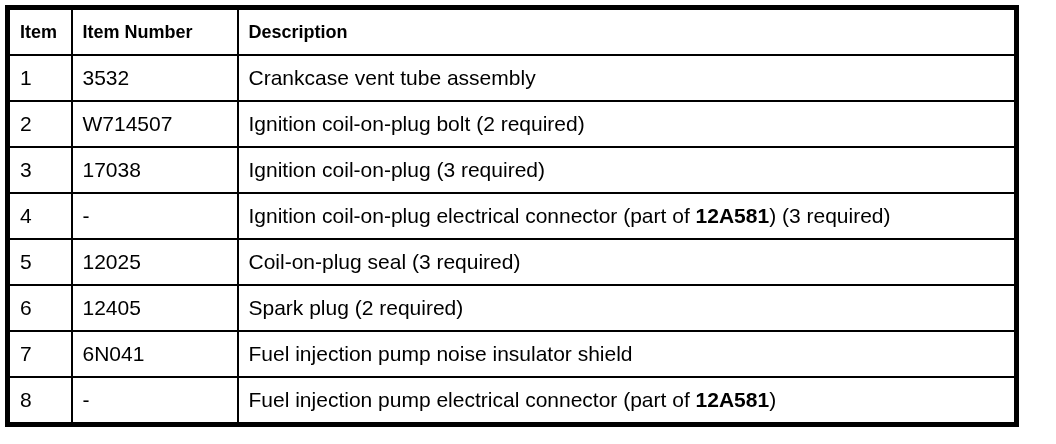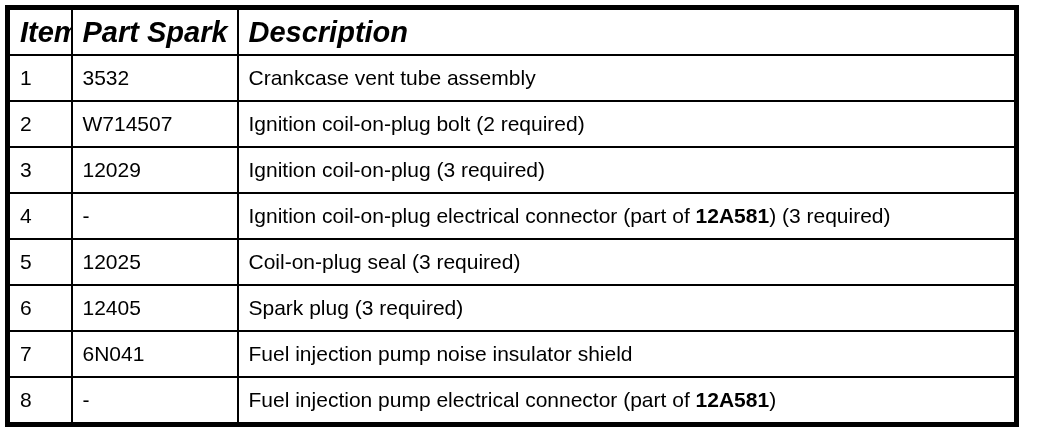--- a/index.html
+++ b/index.html
@@ -32,22 +32,21 @@
     border: 2px solid #000000;
     height: 44px;
     padding: 0 10px;
     vertical-align: middle;
     text-align: left;
     white-space: nowrap;
     overflow: hidden;
   }
   table.parts-table th {
     font-weight: bold;
-    font-size: 29px;
-    font-style: italic;
+    font-size: 18px;
   }
   th.desc-header {
     text-align: center;
   }
   col.col-item { width: 64px; }
   col.col-part { width: 166px; }
   col.col-desc { width: auto; }
   td b { font-weight: bold; text-align: center; }
 </style>
 </head>
@@ -56,54 +55,54 @@
 <div class="page">
   <table class="parts-table">
     <colgroup>
       <col class="col-item">
       <col class="col-part">
       <col class="col-desc">
     </colgroup>
     <thead>
       <tr>
         <th>Item</th>
-        <th>Part Spark</th>
+        <th>Item Number</th>
         <th class="desc-header">Description</th>
       </tr>
     </thead>
     <tbody>
         <tr>
           <td>1</td>
           <td>3532</td>
           <td>Crankcase vent tube assembly</td>
         </tr>
         <tr>
           <td>2</td>
           <td>W714507</td>
           <td>Ignition coil-on-plug bolt (2 required)</td>
         </tr>
         <tr>
           <td>3</td>
-          <td>12029</td>
+          <td>17038</td>
           <td>Ignition coil-on-plug (3 required)</td>
         </tr>
         <tr>
           <td>4</td>
           <td>-</td>
           <td>Ignition coil-on-plug electrical connector (part of <b>12A581</b>) (3 required)</td>
         </tr>
         <tr>
           <td>5</td>
           <td>12025</td>
           <td>Coil-on-plug seal (3 required)</td>
         </tr>
         <tr>
           <td>6</td>
           <td>12405</td>
-          <td>Spark plug (3 required)</td>
+          <td>Spark plug (2 required)</td>
         </tr>
         <tr>
           <td>7</td>
           <td>6N041</td>
           <td>Fuel injection pump noise insulator shield</td>
         </tr>
         <tr>
           <td>8</td>
           <td>-</td>
           <td>Fuel injection pump electrical connector (part of <b>12A581</b>)</td>

